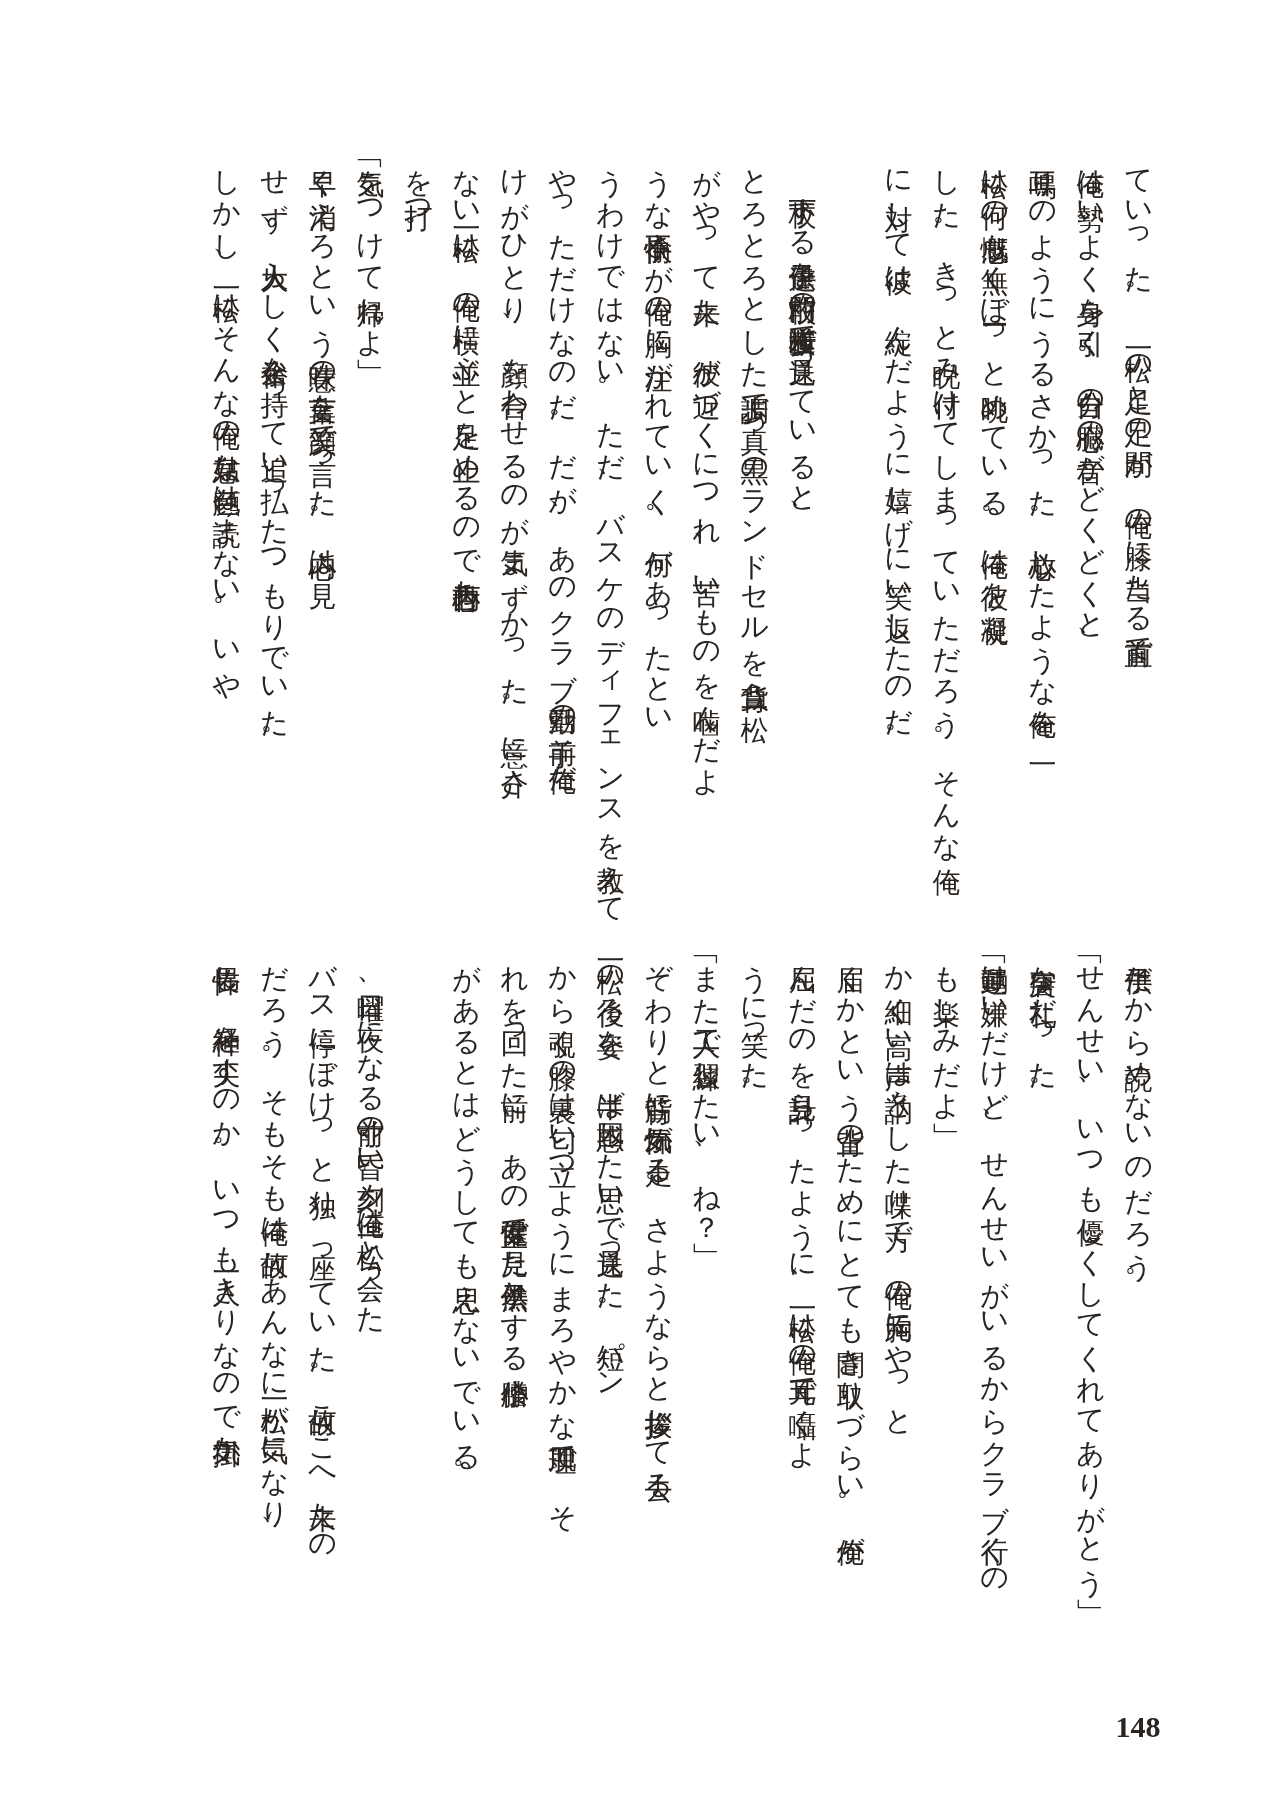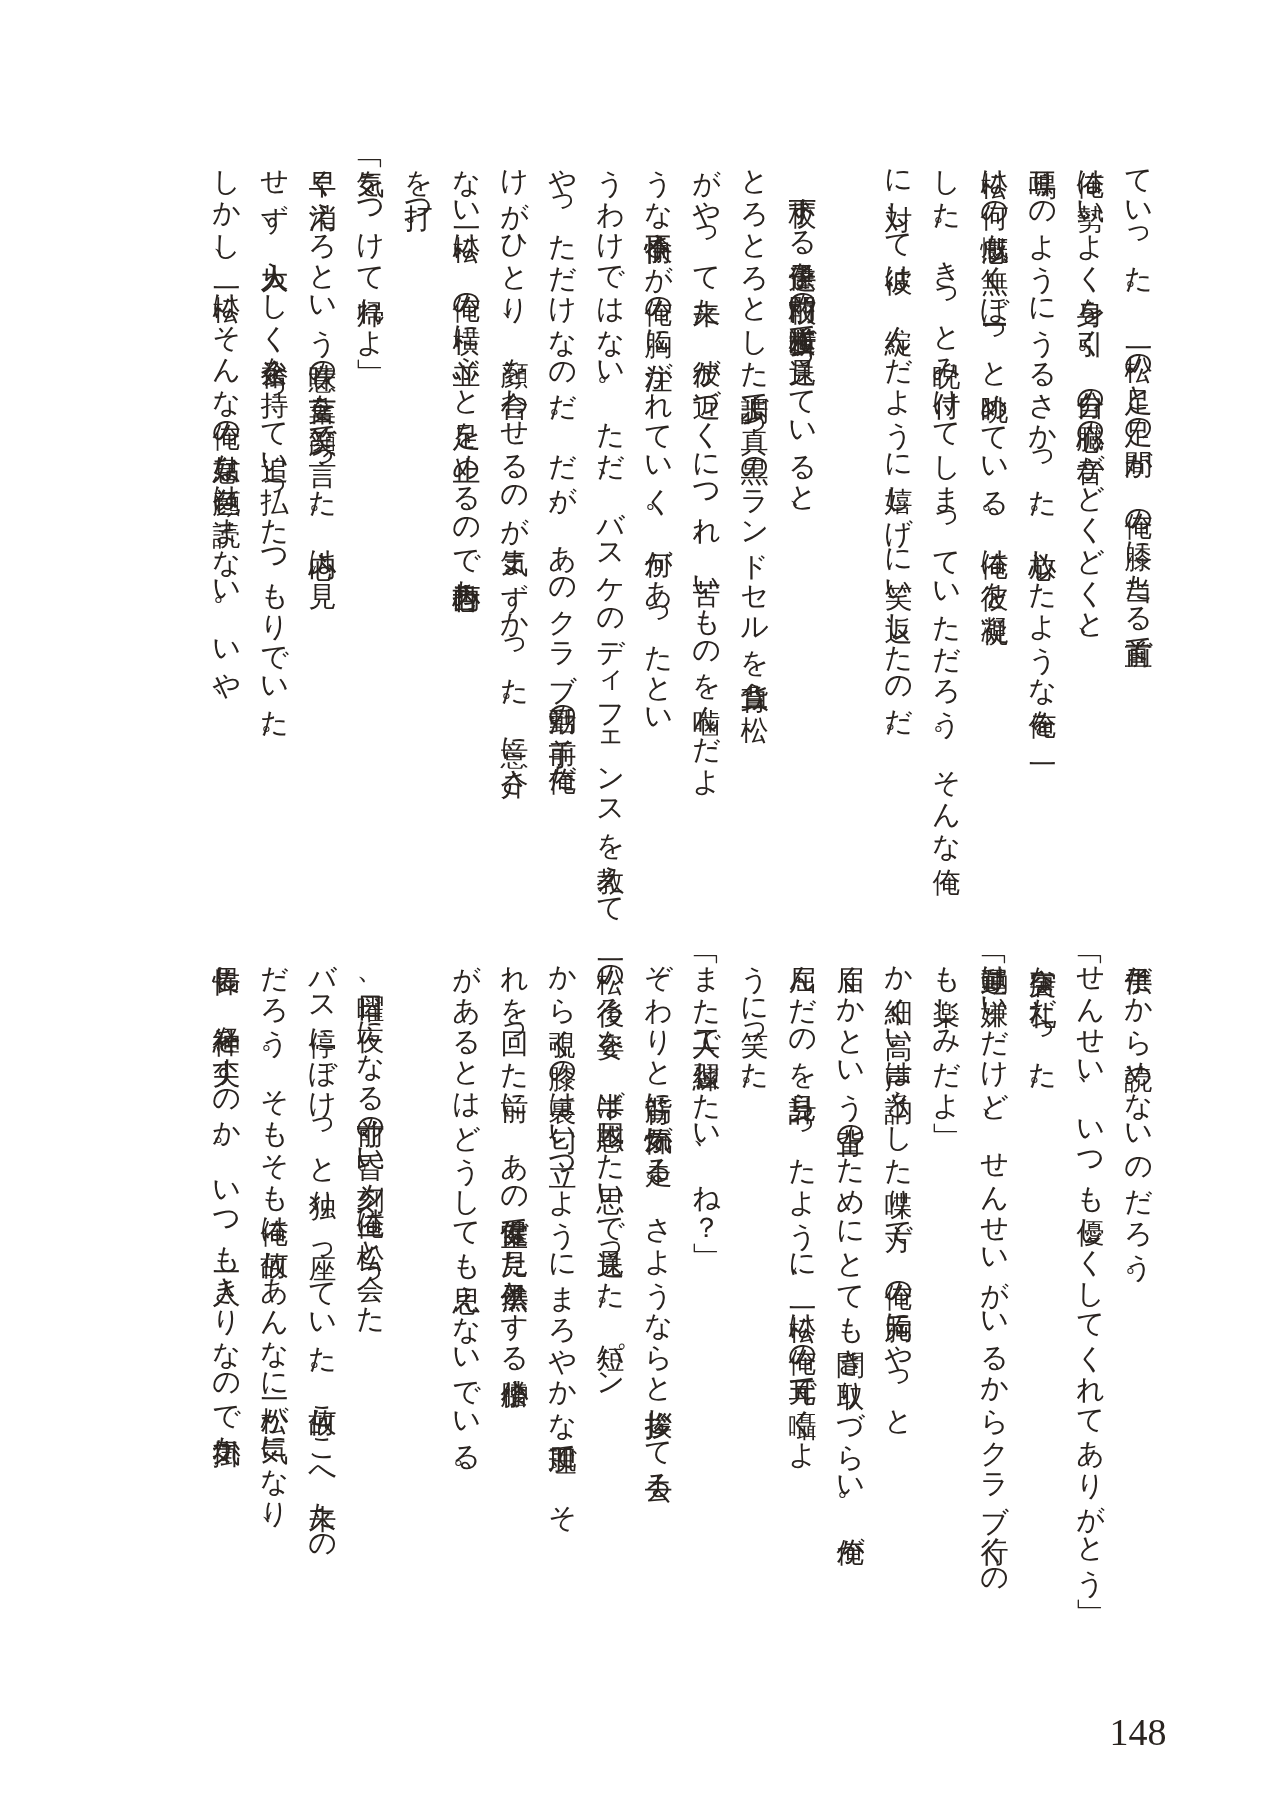--- a/index.html
+++ b/index.html
@@ -33,22 +33,23 @@
     line-height: 48px;      
     letter-spacing: 0;
     white-space: pre;       
   }
   .page-number {
     position: absolute;
     left: 1090px;
     top: 1710px;
     width: 96px;
     text-align: center;
-    font-size: 38px;
+    font-size: 30px;
     color: #2a2420;
+    font-weight: bold;
   }
 </style>
 </head>
 <body>
 
 <div class="text-tier tier-top">
     <p class="vline">ていった。　一松の足と足の間が、俺の膝に当たる直前で</p>
     <p class="vline">俺は勢いよく身を引く。自分の心臓の音がどくどくと、</p>
     <p class="vline">耳鳴りのようにうるさかった。放心したような俺を、一</p>
     <p class="vline">松は何の感慨も無くぼーっと眺めている。俺は彼を凝視</p>

